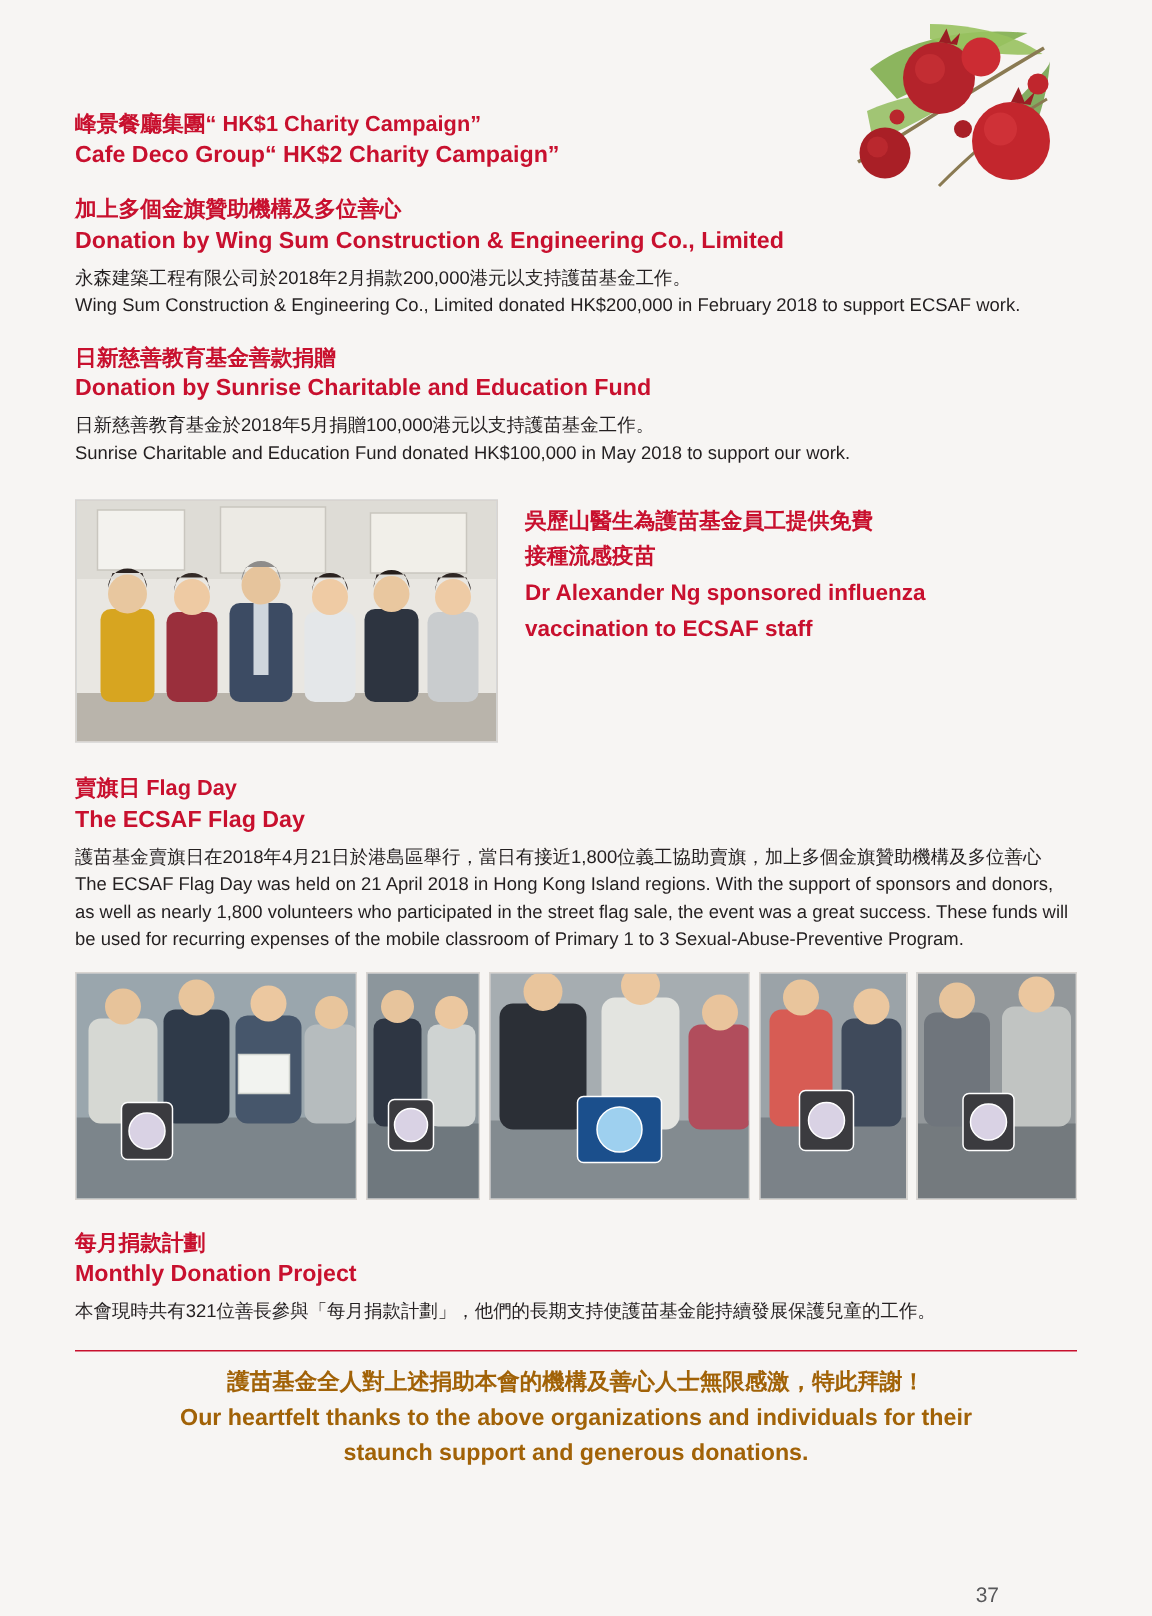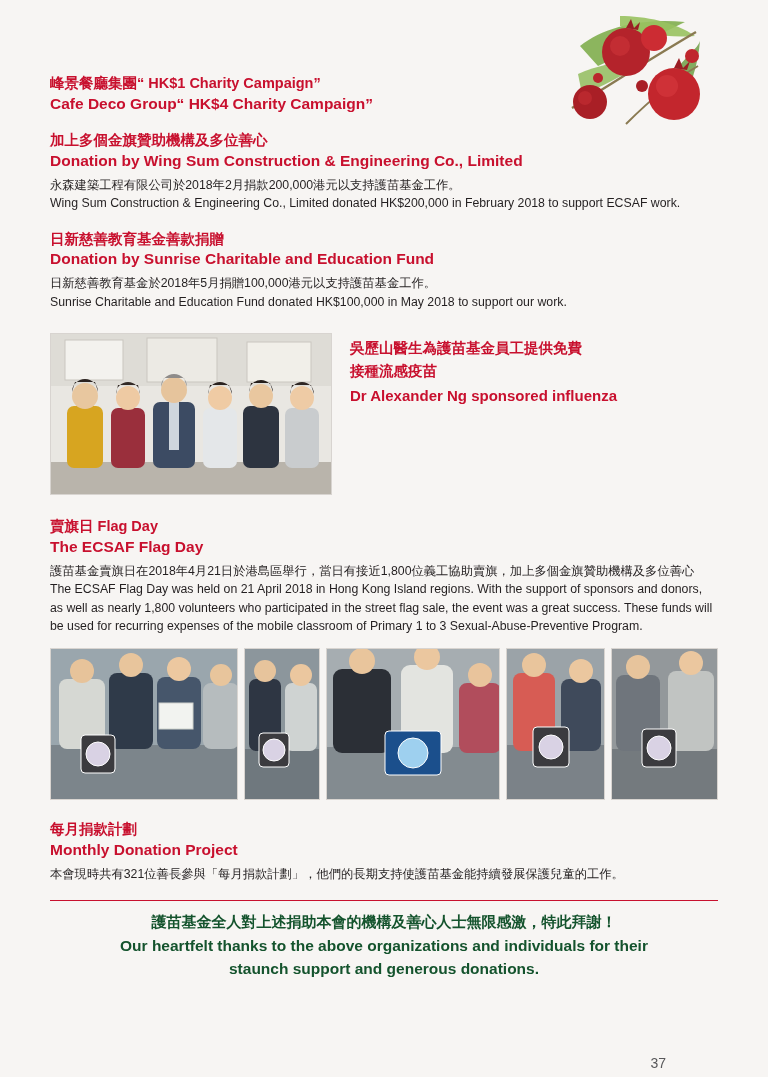--- a/index.html
+++ b/index.html
@@ -118,21 +118,21 @@
   }
 
   
   .thanks-rule {
     border: none;
     border-top: 1.5px solid #c8102e;
     margin: 12px 0 10px 0;
   }
   .thanks {
     text-align: center;
-    color: #14532d;
+    color: #a16207;
     font-weight: bold;
     line-height: 1.5;
   }
   .thanks .zh {
     font-size: 15px;
   }
   .thanks .en {
     font-size: 15.5px;
   }
 
@@ -175,21 +175,21 @@
         <circle cx="212" cy="70" r="6" fill="#a81f26"></circle>
         <circle cx="262" cy="40" r="7" fill="#c0262d"></circle>
       </g>
     </svg>
   </div>
 
   <div class="content">
 
     <div class="section">
       <div class="heading-zh">峰景餐廳集團“ HK$1 Charity Campaign”</div>
-      <div class="heading-en">Cafe Deco Group“ HK$4 Charity Campaign”</div>
+      <div class="heading-en">Cafe Deco Group“ HK$2 Charity Campaign”</div>
     </div>
 
     <div class="section">
       <div class="heading-zh">加上多個金旗贊助機構及多位善心</div>
       <div class="heading-en">Donation by Wing Sum Construction &amp; Engineering Co., Limited</div>
       <div class="para-block body-zh">
         <p>永森建築工程有限公司於2018年2月捐款200,000港元以支持護苗基金工作。</p>
         <p class="body-en">Wing Sum Construction &amp; Engineering Co., Limited donated HK$200,000 in February 2018 to support ECSAF work.</p>
       </div>
     </div>
@@ -243,20 +243,21 @@
             <rect x="234" y="74" width="34" height="60" rx="7" fill="#c9ccce"></rect>
             <circle cx="251" cy="64" r="12" fill="#eecba5"></circle>
             <path d="M239 60 a12 12 0 0 1 24 0 l-3 -9 h-19 z" fill="#2f2724"></path>
           </g>
         </svg>
       </div>
       <div class="dr-caption">
         <div>吳歷山醫生為護苗基金員工提供免費</div>
         <div>接種流感疫苗</div>
         <div class="en">Dr Alexander Ng sponsored influenza</div>
+        <div class="en">vaccination to ECSAF staff</div>
       </div>
     </div>
 
     <div class="section">
       <div class="heading-zh">賣旗日 Flag Day</div>
       <div class="heading-en">The ECSAF Flag Day</div>
       <div class="para-block body-zh">
         <p>護苗基金賣旗日在2018年4月21日於港島區舉行，當日有接近1,800位義工協助賣旗，加上多個金旗贊助機構及多位善心</p>
         <p class="body-en">The ECSAF Flag Day was held on 21 April 2018 in Hong Kong Island regions. With the support of sponsors and donors, as well as nearly 1,800 volunteers who participated in the street flag sale, the event was a great success. These funds will be used for recurring expenses of the mobile classroom of Primary 1 to 3 Sexual-Abuse-Preventive Program.</p>
       </div>

